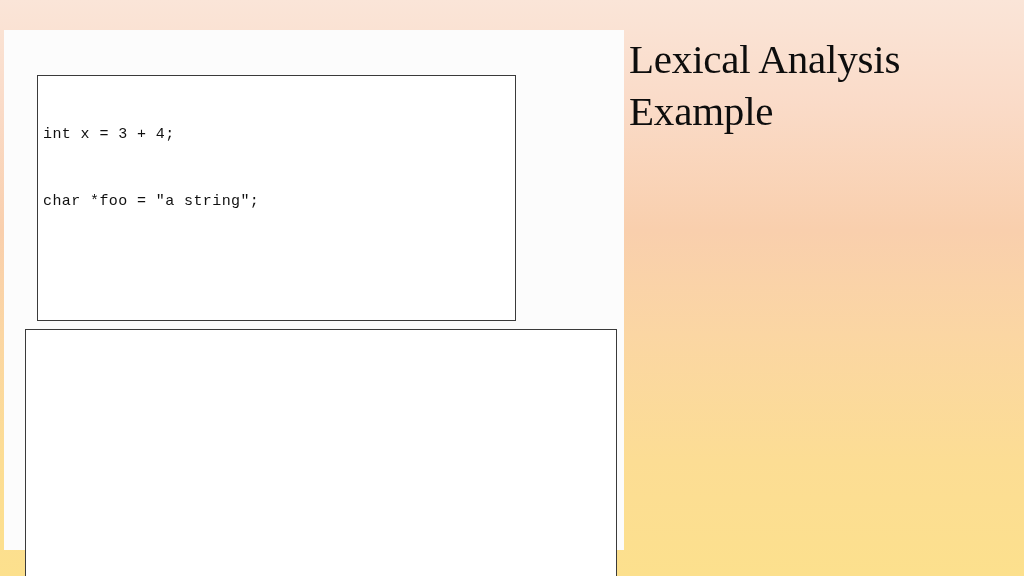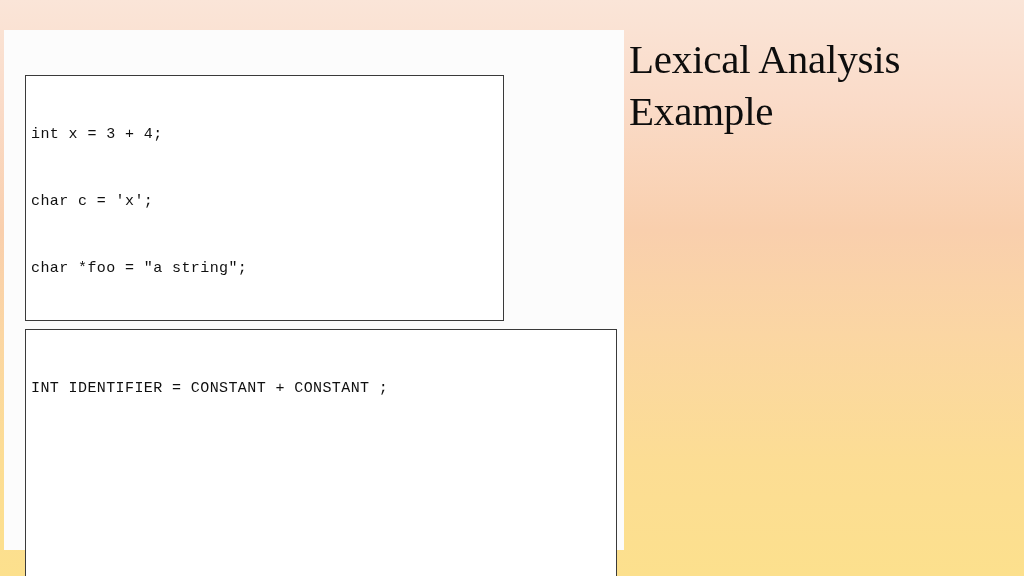--- a/index.html
+++ b/index.html
@@ -47,21 +47,21 @@
     font-family: "Liberation Mono", "DejaVu Sans Mono", monospace;
     font-size: 15px;
     line-height: 22.4px;
     color: #101010;
     letter-spacing: 0.4px;
     white-space: pre;
     overflow: hidden;
   }
 
   #source-code-box {
-    left: 21px;
+    left: 33px;
     top: 45px;
     width: 479px;
     height: 246px;
     padding: 3px 12px 0 5px;
   }
 
   #token-stream-box {
     left: 21px;
     top: 299px;
     width: 592px;
@@ -94,28 +94,26 @@
 </style>
 </head>
 <body>
 
 <div id="slide">
 
   <div id="content-panel">
 
     <div id="source-code-box" class="code-box">
       <span class="code-line">int x = 3 + 4;</span>
-      <span class="code-line">char c = 'x';</span>
       <span class="code-line">char *foo = "a string";</span>
       
       
     </div>
 
     <div id="token-stream-box" class="code-box">
-      <span class="code-line">INT IDENTIFIER = CONSTANT + CONSTANT ;</span>
       
       
     </div>
 
   </div>
 
   <h1 id="slide-title">
     <span class="title-line">Lexical Analysis</span>
     <span class="title-line">Example</span>
   </h1>

